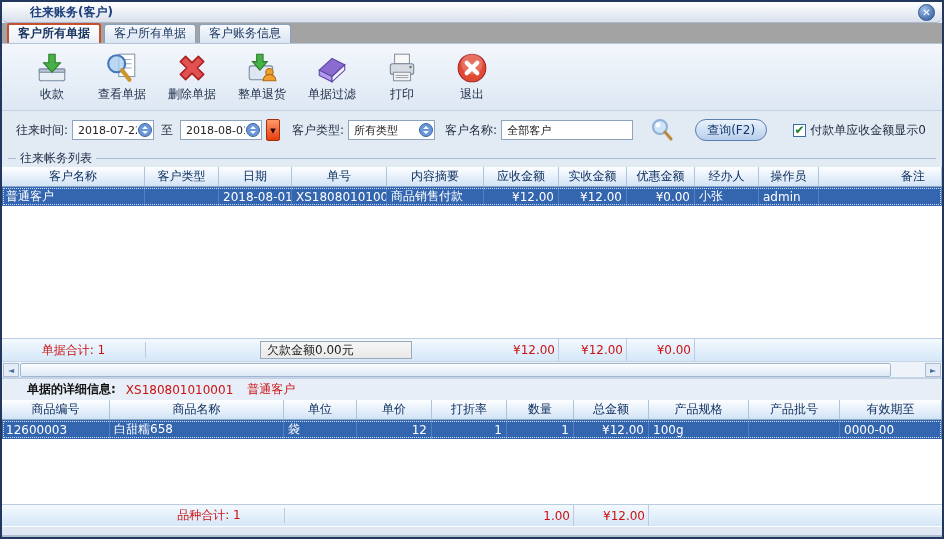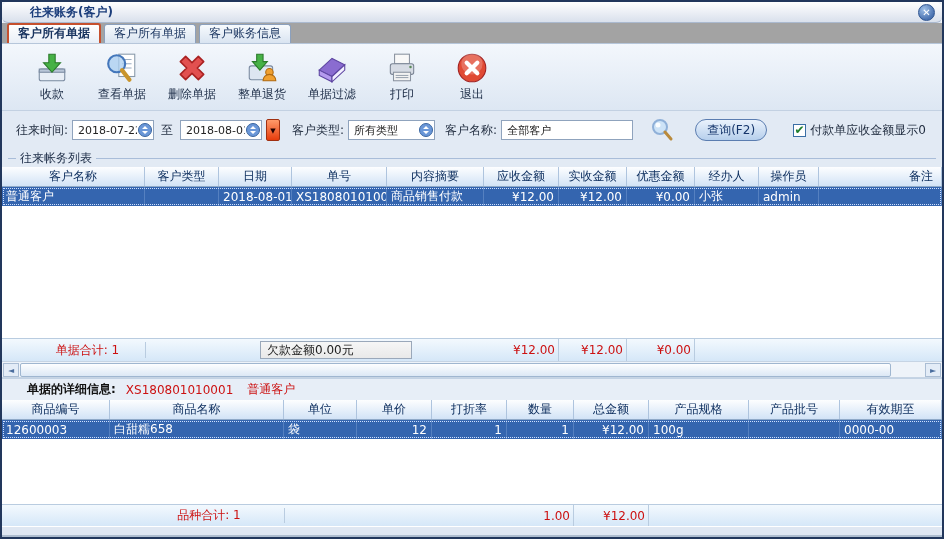--- a/index.html
+++ b/index.html
@@ -53,21 +53,21 @@
 
   
   .grouplabel { height:18px; position:relative; background:#e2eaf4; }
   .grouplabel .line { position:absolute; left:6px; right:6px; top:9px; height:1px; background:#a9bdd9; }
   .grouplabel .gtext { position:absolute; left:14px; top:1px; background:#e2eaf4; padding:0 4px; color:#20304a; }
 
   
   .thead { height:20px; display:flex; background:linear-gradient(#fdfeff,#d2e3f6); border-bottom:1px solid #8fa9c8;
            color:#0f3060; }
   .thead .cell { border-right:1px solid #aec4de; display:flex; align-items:center; justify-content:center; overflow:hidden; }
-  .thead .cell.right { justify-content:flex-end; padding-right:8px; }
+  .thead .cell.right { justify-content:flex-end; padding-right:16px; }
   .trow { height:19px; display:flex; background:#3465af; color:#fff; outline:1px dotted #cfe0ff; outline-offset:-2px; cursor:pointer; }
   .trow .cell { border-right:1px solid #5580c0; display:flex; align-items:center; padding:0 4px; overflow:hidden; white-space:nowrap; }
   .trow .cell.num { justify-content:flex-end; }
   .tbody-fill { background:#fff; }
   .t1fill { height:132px; }
   .t2fill { height:65px; }
 
   
   .c0{width:143px}.c1{width:74px}.c2{width:73px}.c3{width:95px}.c4{width:97px}.c5{width:75px}
   .c6{width:68px}.c7{width:68px}.c8{width:64px}.c9{width:60px}.c10{flex:1}
@@ -271,21 +271,21 @@
     <div class="cell c5 num">¥12.00</div>
     <div class="cell c6 num">¥12.00</div>
     <div class="cell c7 num">¥0.00</div>
     <div class="cell c8">小张</div>
     <div class="cell c9">admin</div>
     <div class="cell c10"></div>
   </div>
   <div class="tbody-fill t1fill"></div>
 
   <div class="summary summary1">
-    <div class="abs ctr" style="left:14px;width:143px">单据合计: 1</div>
+    <div class="abs ctr" style="left:0;width:143px">单据合计: 1</div>
     <div class="vline" style="left:143px"></div>
     <div class="debt-box">欠款金额0.00元</div>
     <div class="abs rgt" style="left:482px;width:75px">¥12.00</div>
     <div class="abs rgt" style="left:557px;width:68px">¥12.00</div>
     <div class="abs rgt" style="left:625px;width:68px">¥0.00</div>
   </div>
 
   <div class="hscroll">
     <div class="scroll-btn scroll-left">
       <span>◄</span>

